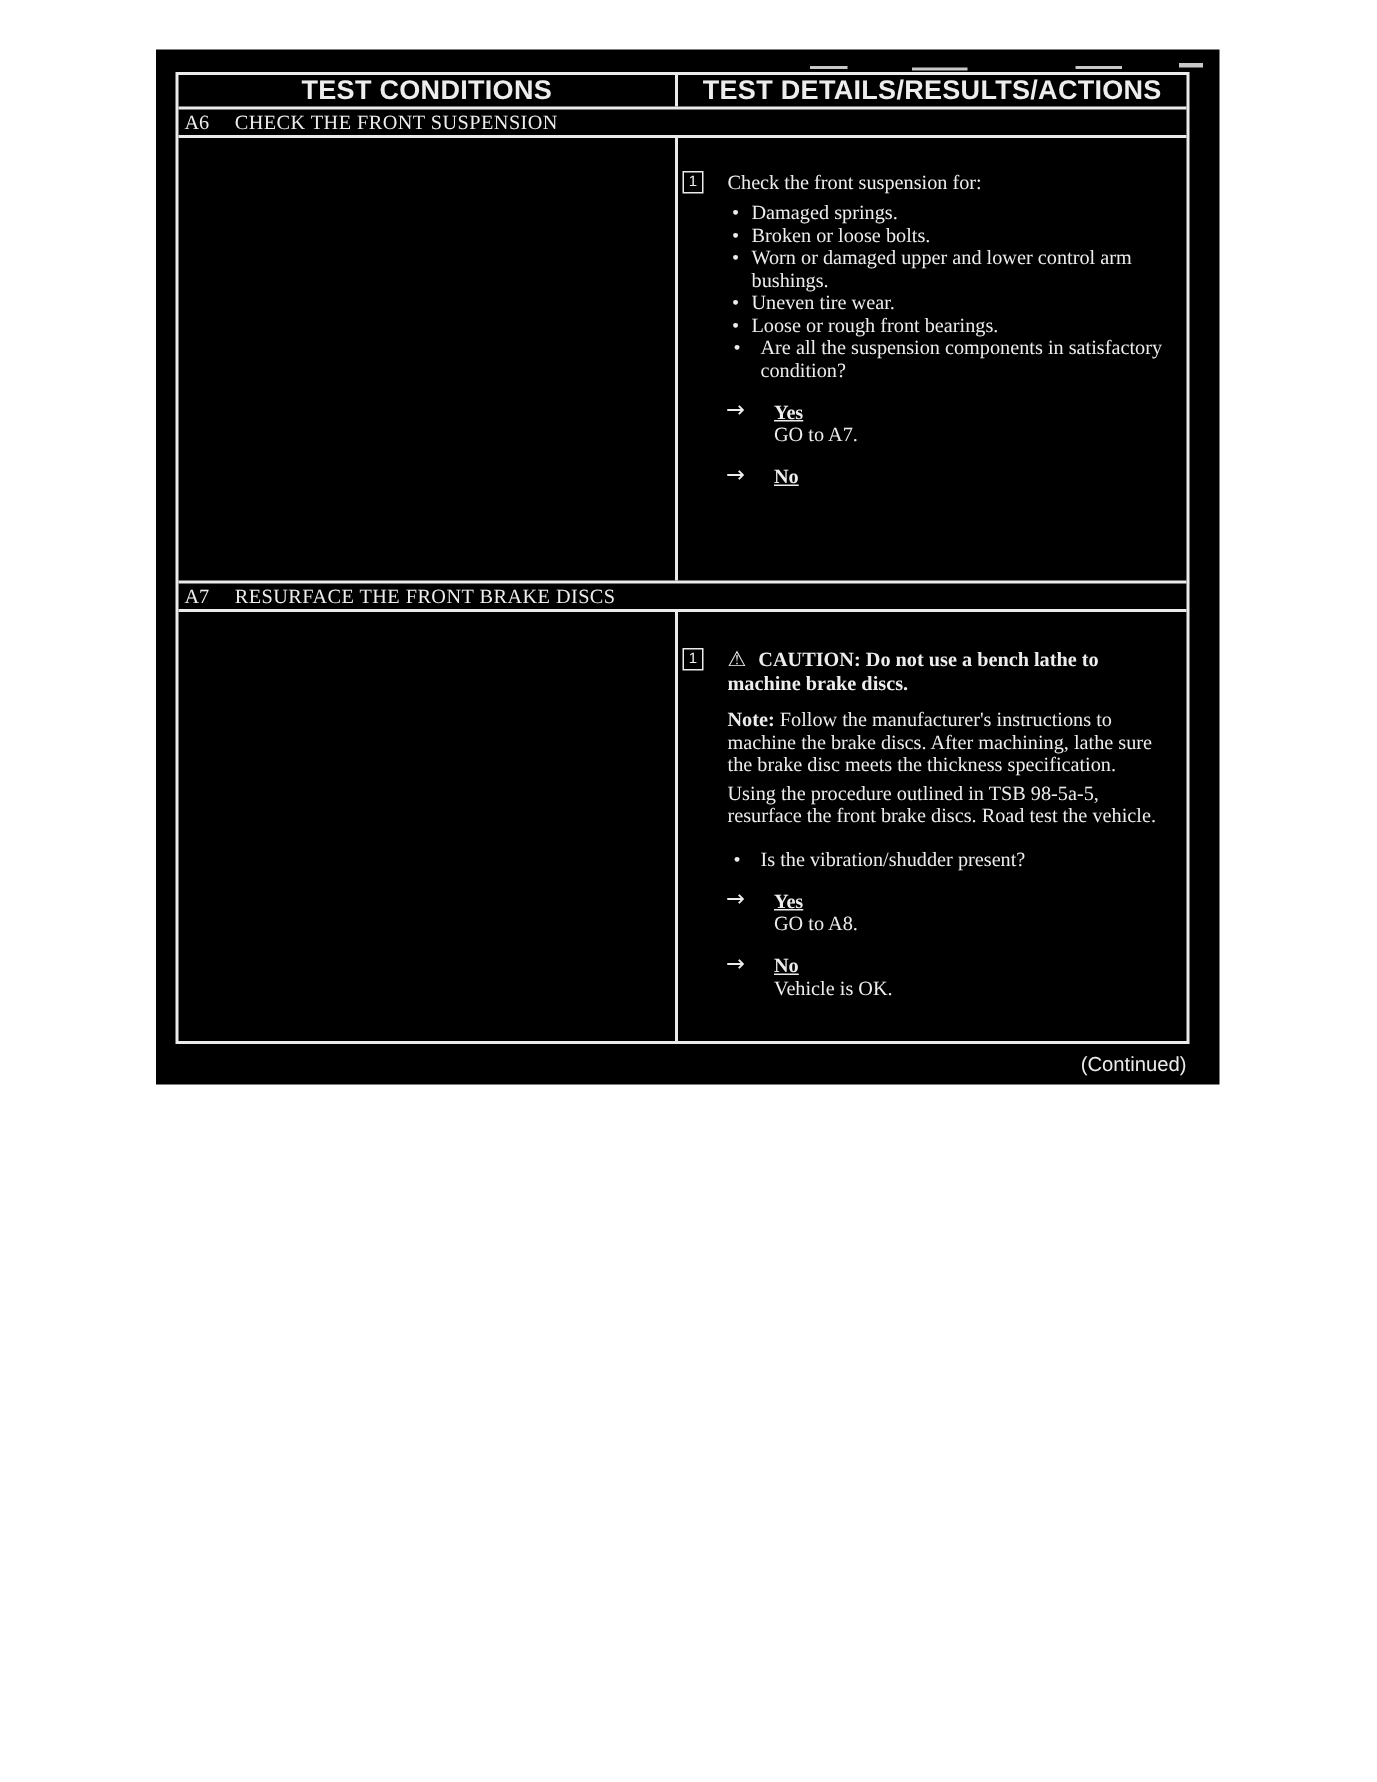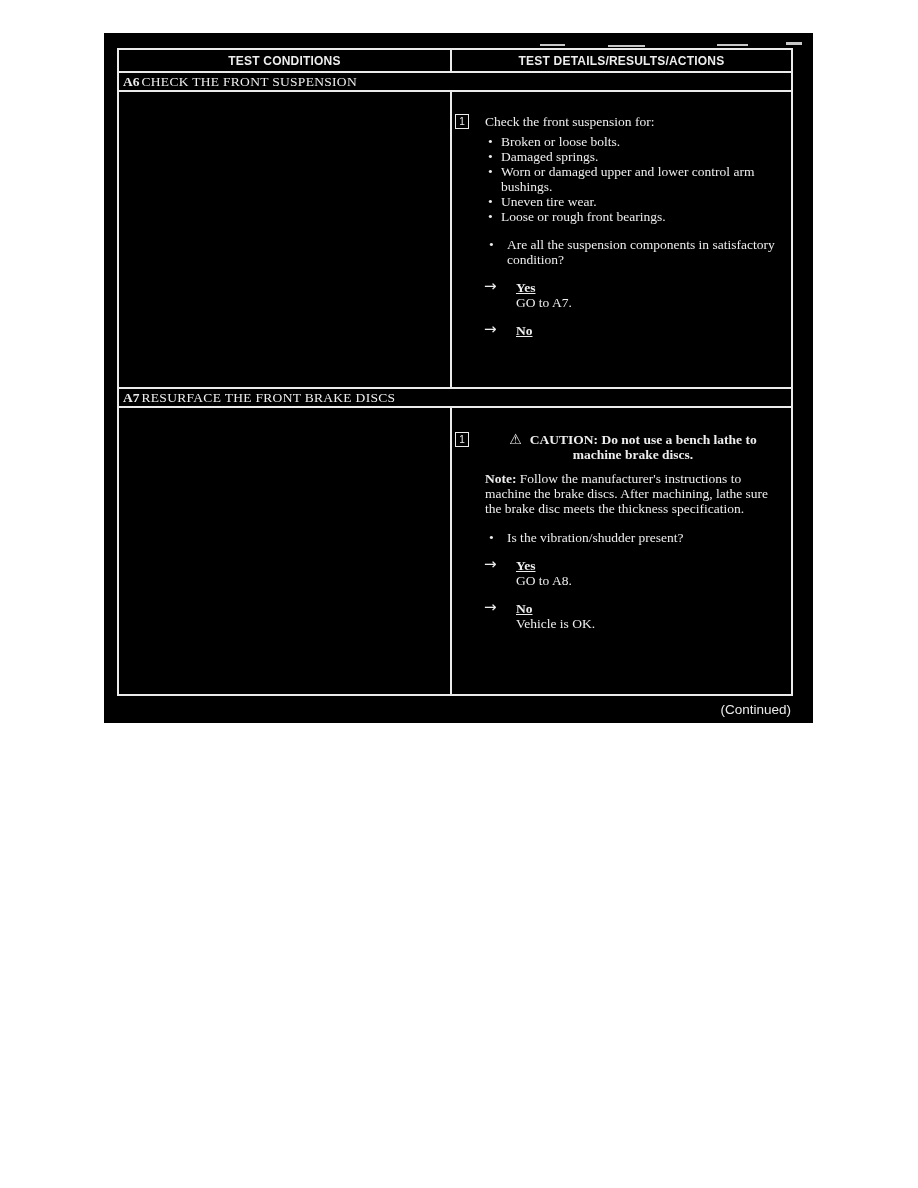--- a/index.html
+++ b/index.html
@@ -20,31 +20,31 @@
 
   
   .dtable{
     position:absolute;left:13px;top:15px;width:676px;height:648px;
     border:2px solid var(--ln);box-sizing:border-box;
     display:flex;flex-direction:column;
   }
   .header-row{
     display:flex;height:23px;box-sizing:border-box;
     border-bottom:2px solid var(--ln);
-    font-family:"Liberation Sans", sans-serif;font-weight:bold;font-size:12px;
+    font-family:"Liberation Sans", sans-serif;font-weight:bold;font-size:18px;
   }
   .hcell{display:flex;align-items:center;justify-content:center;box-sizing:border-box;letter-spacing:.2px;}
   .hcell.left{width:333px;border-right:2px solid var(--ln);}
   .hcell.right{flex:1;}
 
   .band{
     height:19px;box-sizing:border-box;border-bottom:2px solid var(--ln);
     font-size:13.5px;line-height:17px;padding-left:4px;white-space:nowrap;
   }
-  .band .sec-id{font-weight:bold;margin-right:2px;}
+  .band .sec-id{font-weight:normal;margin-right:17px;}
   .band .sec-title{letter-spacing:.3px;}
 
   .content-row{display:flex;box-sizing:border-box;}
   .content-row.a6{height:297px;border-bottom:2px solid var(--ln);}
   .content-row.a7{flex:1;}
   .left-cell{width:333px;border-right:2px solid var(--ln);box-sizing:border-box;}
   .right-cell{flex:1;box-sizing:border-box;padding:0 10px 0 3px;
     font-size:13.5px;line-height:15px;}
   .content-row.a6 .right-cell{padding-top:22px;}
   .content-row.a7 .right-cell{padding-top:24px;}
@@ -54,32 +54,32 @@
   .step-box{
     position:absolute;left:0;top:0;width:14px;height:15px;
     border:1px solid var(--ln);box-sizing:border-box;
     font-family:"Liberation Sans", sans-serif;font-size:10px;line-height:13px;
     text-align:center;display:block;
   }
   .bullets{margin-top:5px;}
   .bullet-item{position:relative;padding-left:13px;margin-left:3px;}
   .bullet-item::before{content:"\2022";position:absolute;left:0;top:0;}
 
-  .question{position:relative;padding-left:52px;margin-top:13px;}
+  .question{position:relative;padding-left:52px;}
   .question::before{content:"\2022";position:absolute;left:34px;top:0;}
 
   .result{position:relative;padding-left:61px;margin-top:13px;}
   .result .arrow{
     position:absolute;left:29px;top:-1px;font-size:15px;
     font-family:"DejaVu Sans", sans-serif;
   }
   .result .label{font-weight:bold;text-decoration:underline;}
 
   .b{font-weight:bold;}
-  .caution-line{margin:0;text-align:center;}
+  .caution-line{margin:0;}
   .warn-icon{font-family:"DejaVu Sans", sans-serif;font-size:14px;margin-right:8px;font-weight:normal;}
   .para{margin-top:9px;padding-left:30px;}
   .para.tsb{margin-top:4px;}
   .question.a7{margin-top:14px;}
 
   .continued{
     position:absolute;right:22px;bottom:6px;
     font-family:"Liberation Sans", sans-serif;font-size:13.5px;color:var(--ln);text-align:center;
   }
 </style>
@@ -105,22 +105,22 @@
     </div>
 
     <div class="content-row a6">
       <div class="left-cell"></div>
       <div class="right-cell">
 
         <div class="step">
           <span class="step-box">1</span>
           <span>Check the front suspension for:</span>
           <div class="bullets">
+            <div class="bullet-item">Damaged springs.</div>
             <div class="bullet-item">Broken or loose bolts.</div>
-            <div class="bullet-item">Damaged springs.</div>
             <div class="bullet-item">Worn or damaged upper and lower control arm bushings.</div>
             <div class="bullet-item">Uneven tire wear.</div>
             <div class="bullet-item">Loose or rough front bearings.</div>
           </div>
         </div>
 
         <div class="question">Are all the suspension components in satisfactory condition?</div>
 
         <div class="result">
           <span class="arrow">→</span>
@@ -147,20 +147,21 @@
         <div class="step">
           <span class="step-box">1</span>
           <p class="caution-line b"><span class="warn-icon">⚠</span><span>CAUTION: Do not use a bench lathe to machine brake discs.</span></p>
         </div>
 
         <div class="para">
           <span class="b">Note:</span>
           <span>Follow the manufacturer's instructions to machine the brake discs. After machining, lathe sure the brake disc meets the thickness specification.</span>
         </div>
 
+        <div class="para tsb">Using the procedure outlined in TSB 98-5a-5, resurface the front brake discs. Road test the vehicle.</div>
 
         <div class="question a7">Is the vibration/shudder present?</div>
 
         <div class="result">
           <span class="arrow">→</span>
           <div class="label">Yes</div>
           <div class="action">GO to A8.</div>
         </div>
 
         <div class="result">

